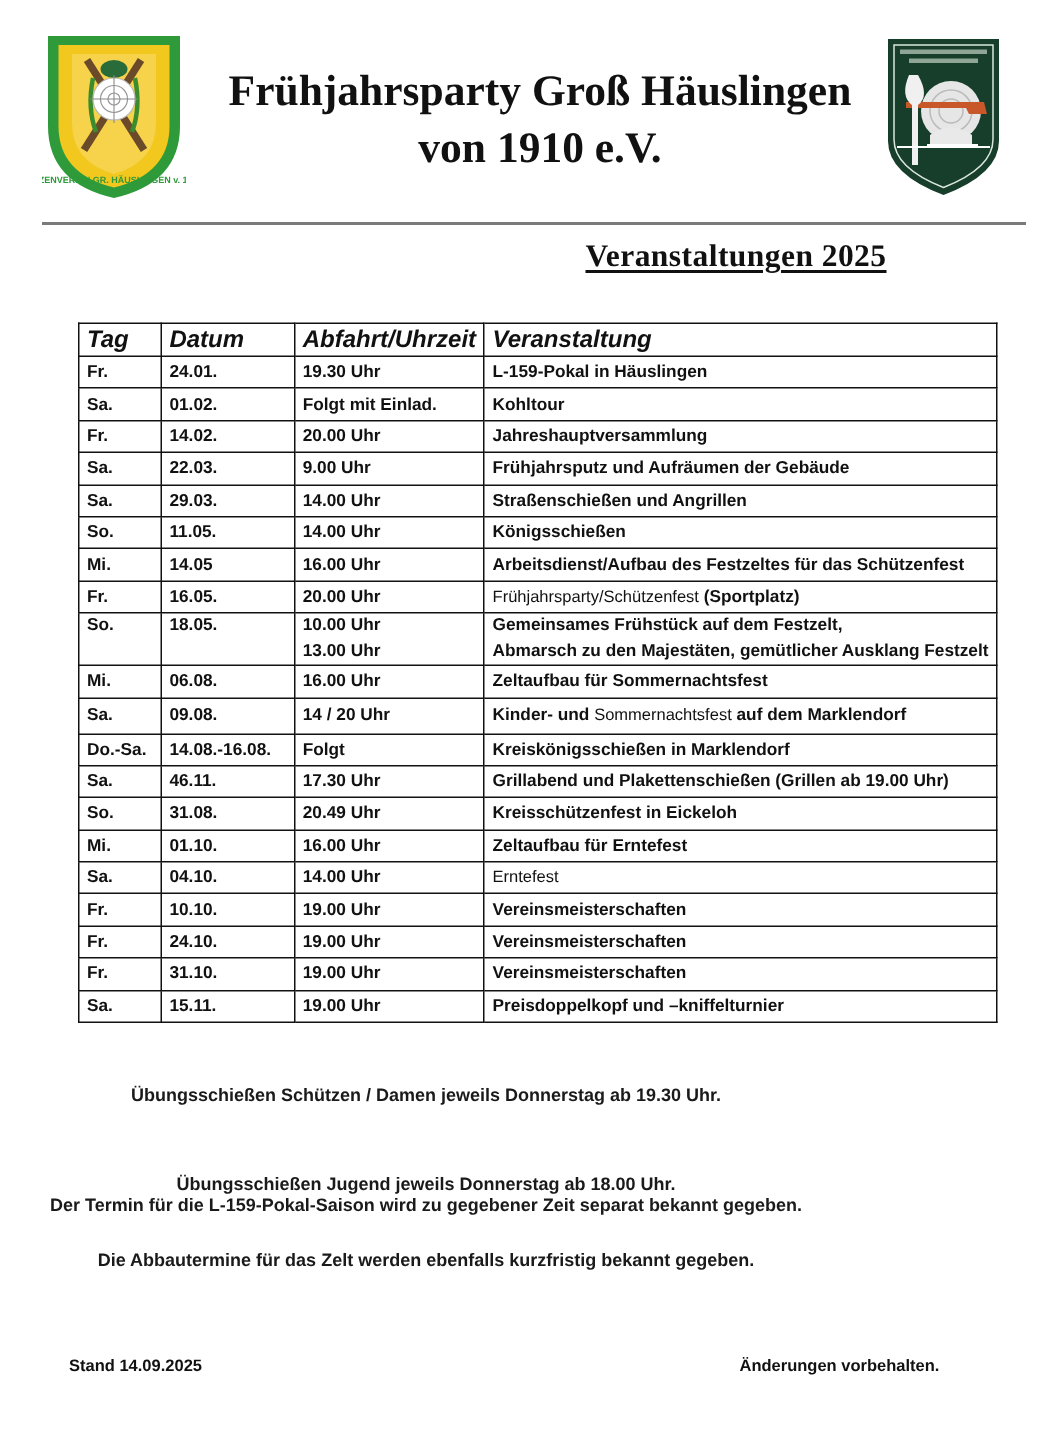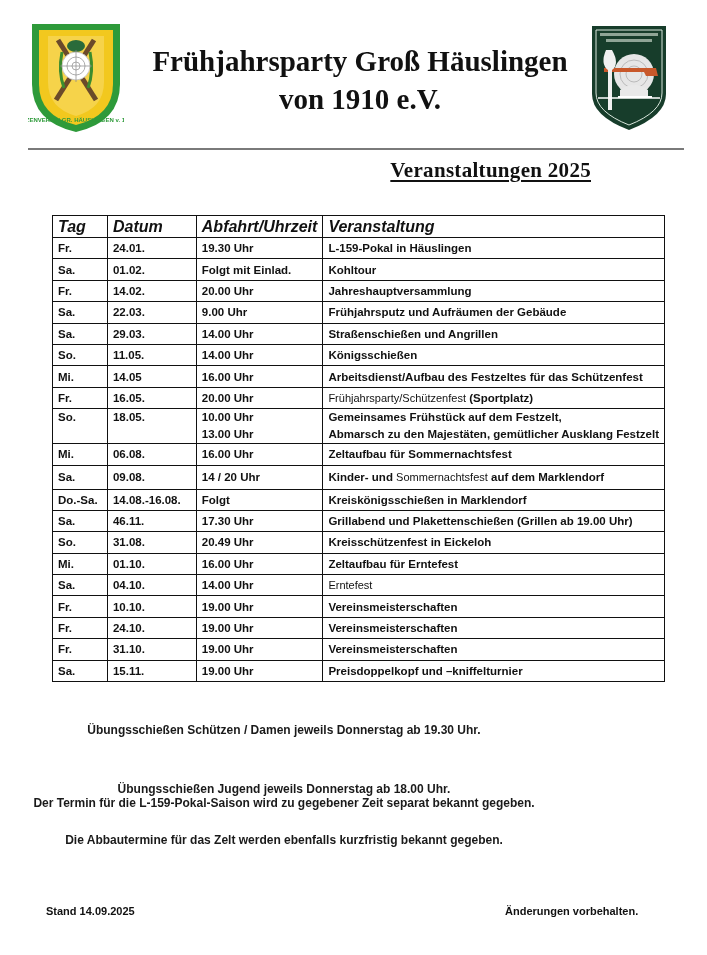--- a/index.html
+++ b/index.html
@@ -23,21 +23,21 @@
   .c1 { width: 44px; } .c2 { width: 78px; } .c3 { width: 100px; }
   .big { font-size: 11px; font-weight: normal; }
   .two-line td { height: 36px; }
   .two-line .stack { line-height: 17px; display: block; }
 
   .note { position: absolute; left: 0; width: 568px; text-align: center; font-family: "Liberation Sans", "DejaVu Sans", sans-serif; font-size: 12px; font-weight: bold; color: #1a1a1a; }
   .n1 { top: 723px; } .n2 { top: 760px; margin-top: 22px; } .n3 { top: 796px; } .n4 { top: 833px; }
 
   .foot { position: absolute; top: 905px; font-family: "Liberation Sans", "DejaVu Sans", sans-serif; font-size: 11px; font-weight: bold; }
   .foot.left { left: 46px; }
-  .foot.right { left: 493px; margin-left: 12px; }
+  .foot.right { left: 493px; }
 </style>
 </head>
 <body>
 
 <div class="logo-left">
   <svg width="96" height="112" viewBox="0 0 96 112">
     <path d="M4 2 H92 V62 Q92 100 48 110 Q4 100 4 62 Z" fill="#2e9a3a"></path>
     <path d="M11 8 H85 V62 Q85 94 48 103 Q11 94 11 62 Z" fill="#f2c81e"></path>
     <path d="M20 14 H76 V60 Q76 86 48 94 Q20 86 20 60 Z" fill="#f6d34a"></path>
     <path d="M28 78 L66 18" stroke="#6b4a2a" stroke-width="5"></path>

